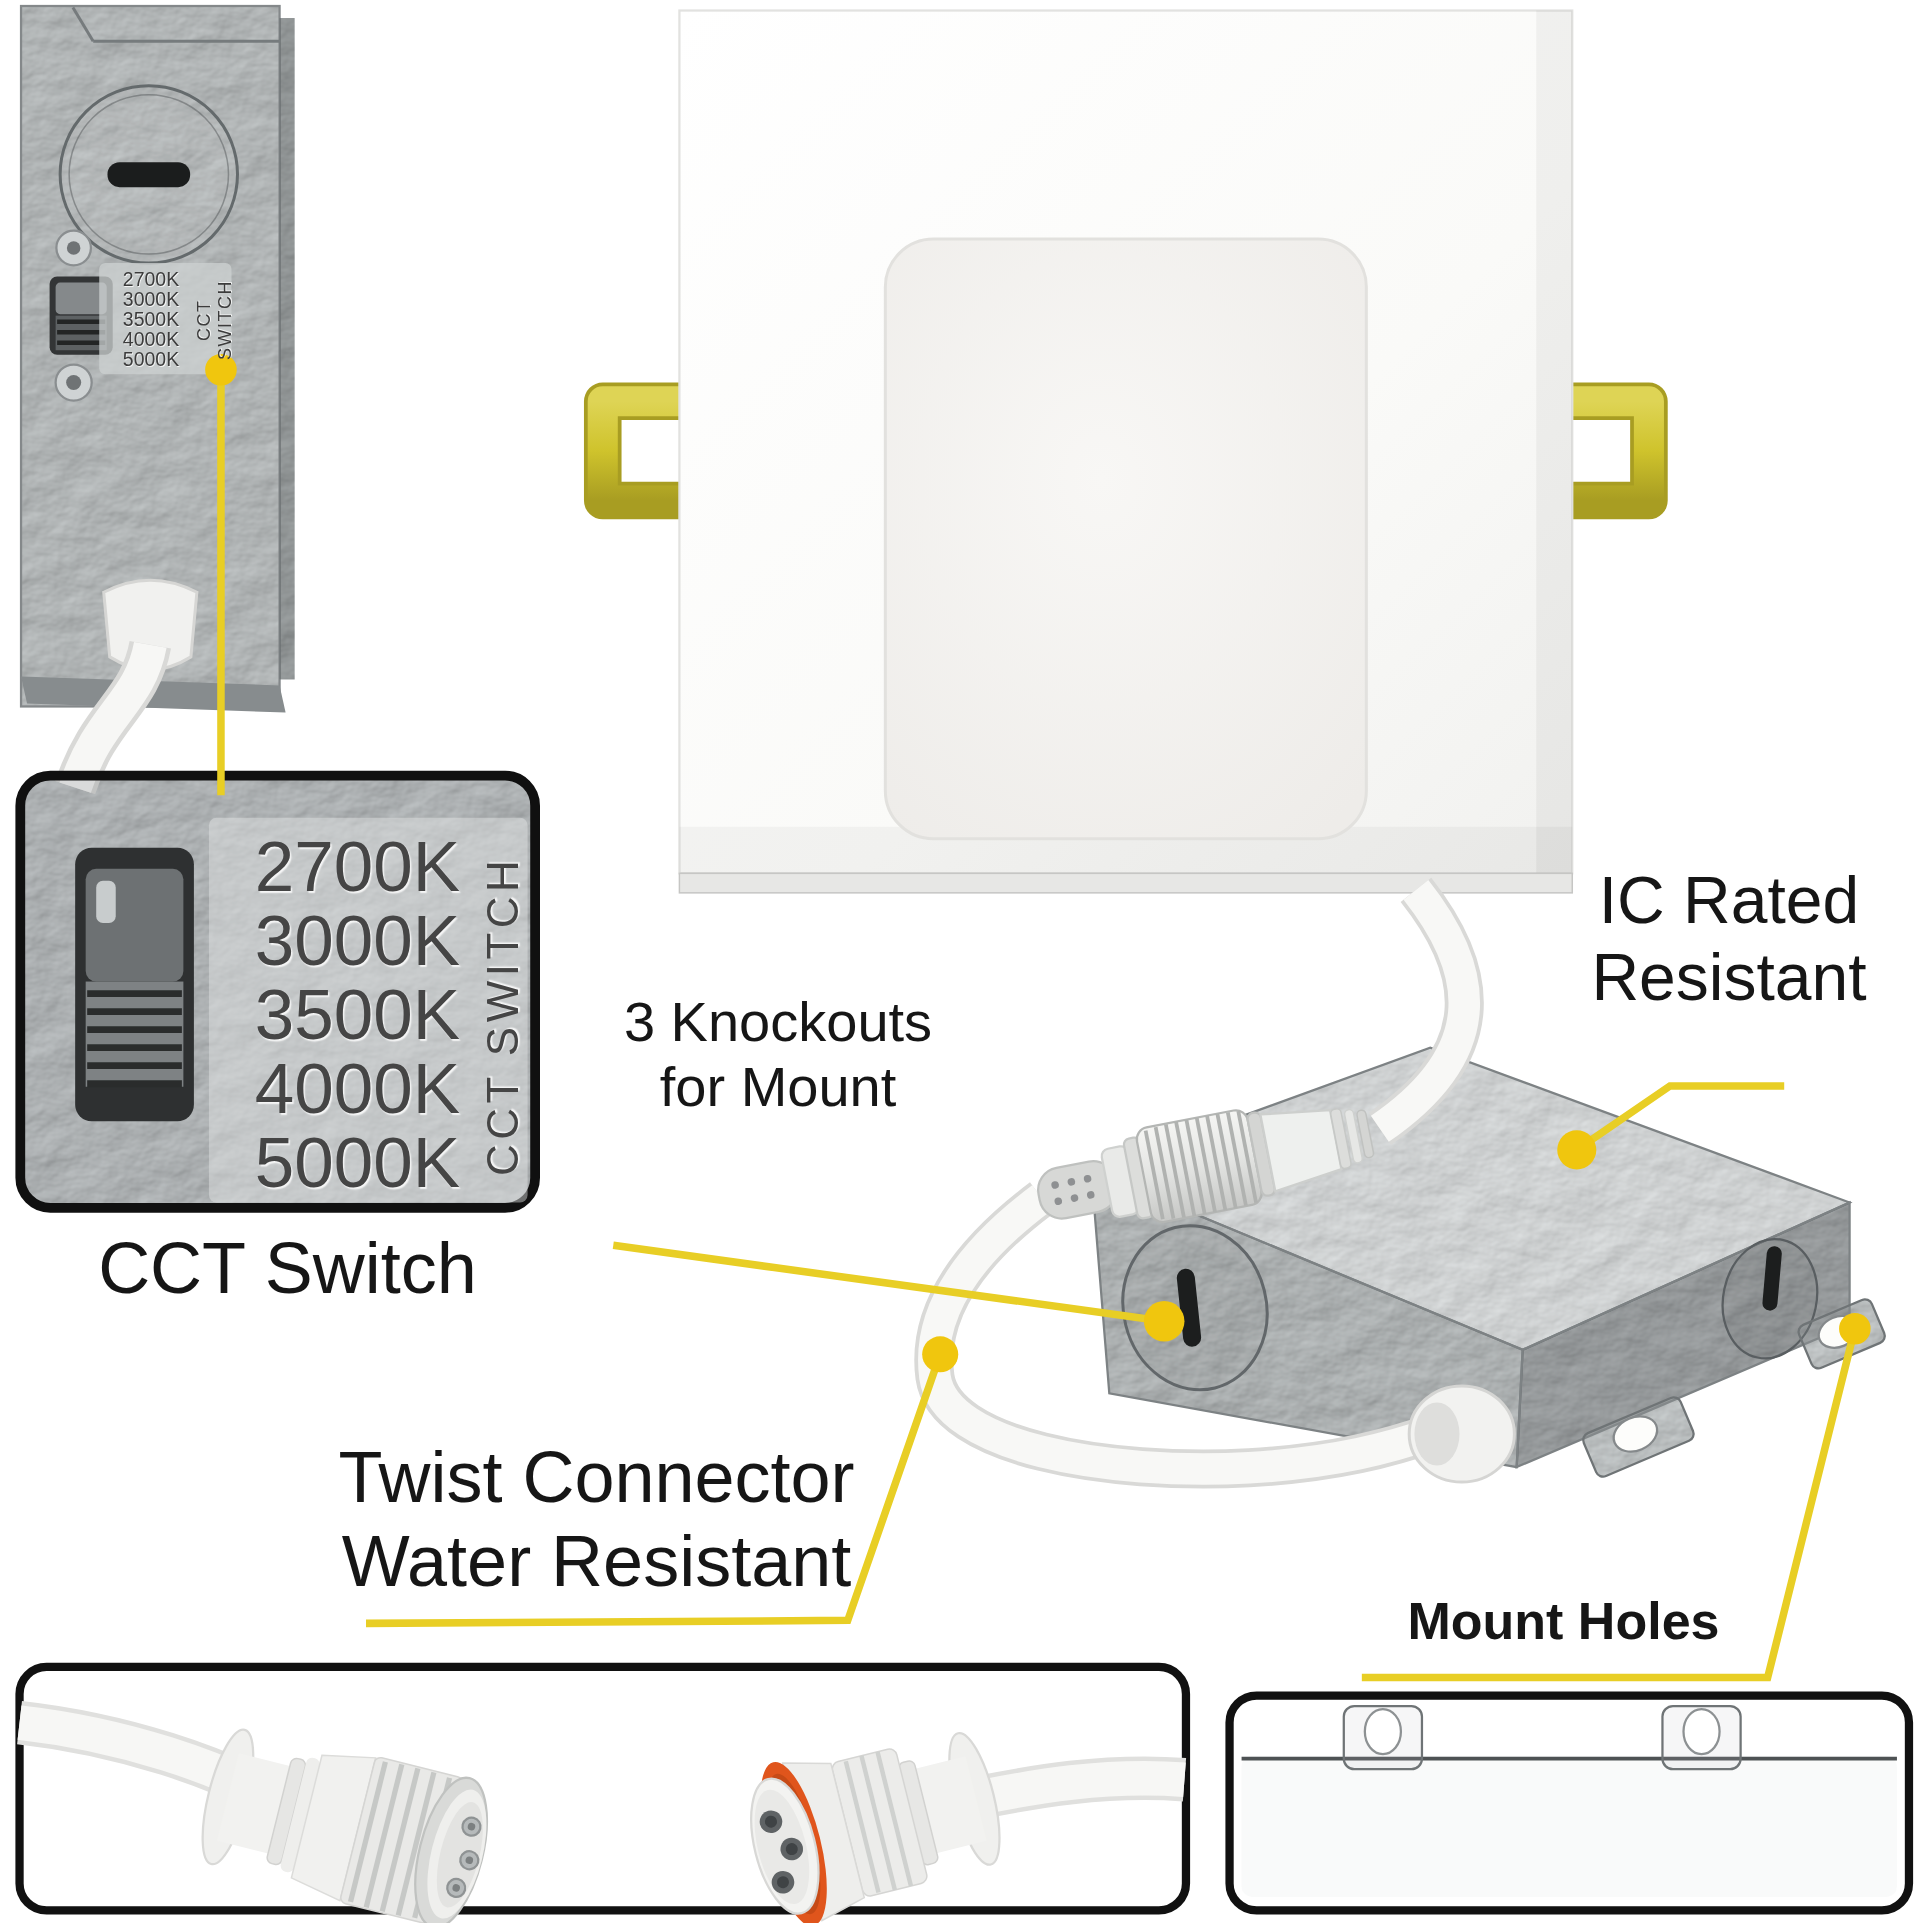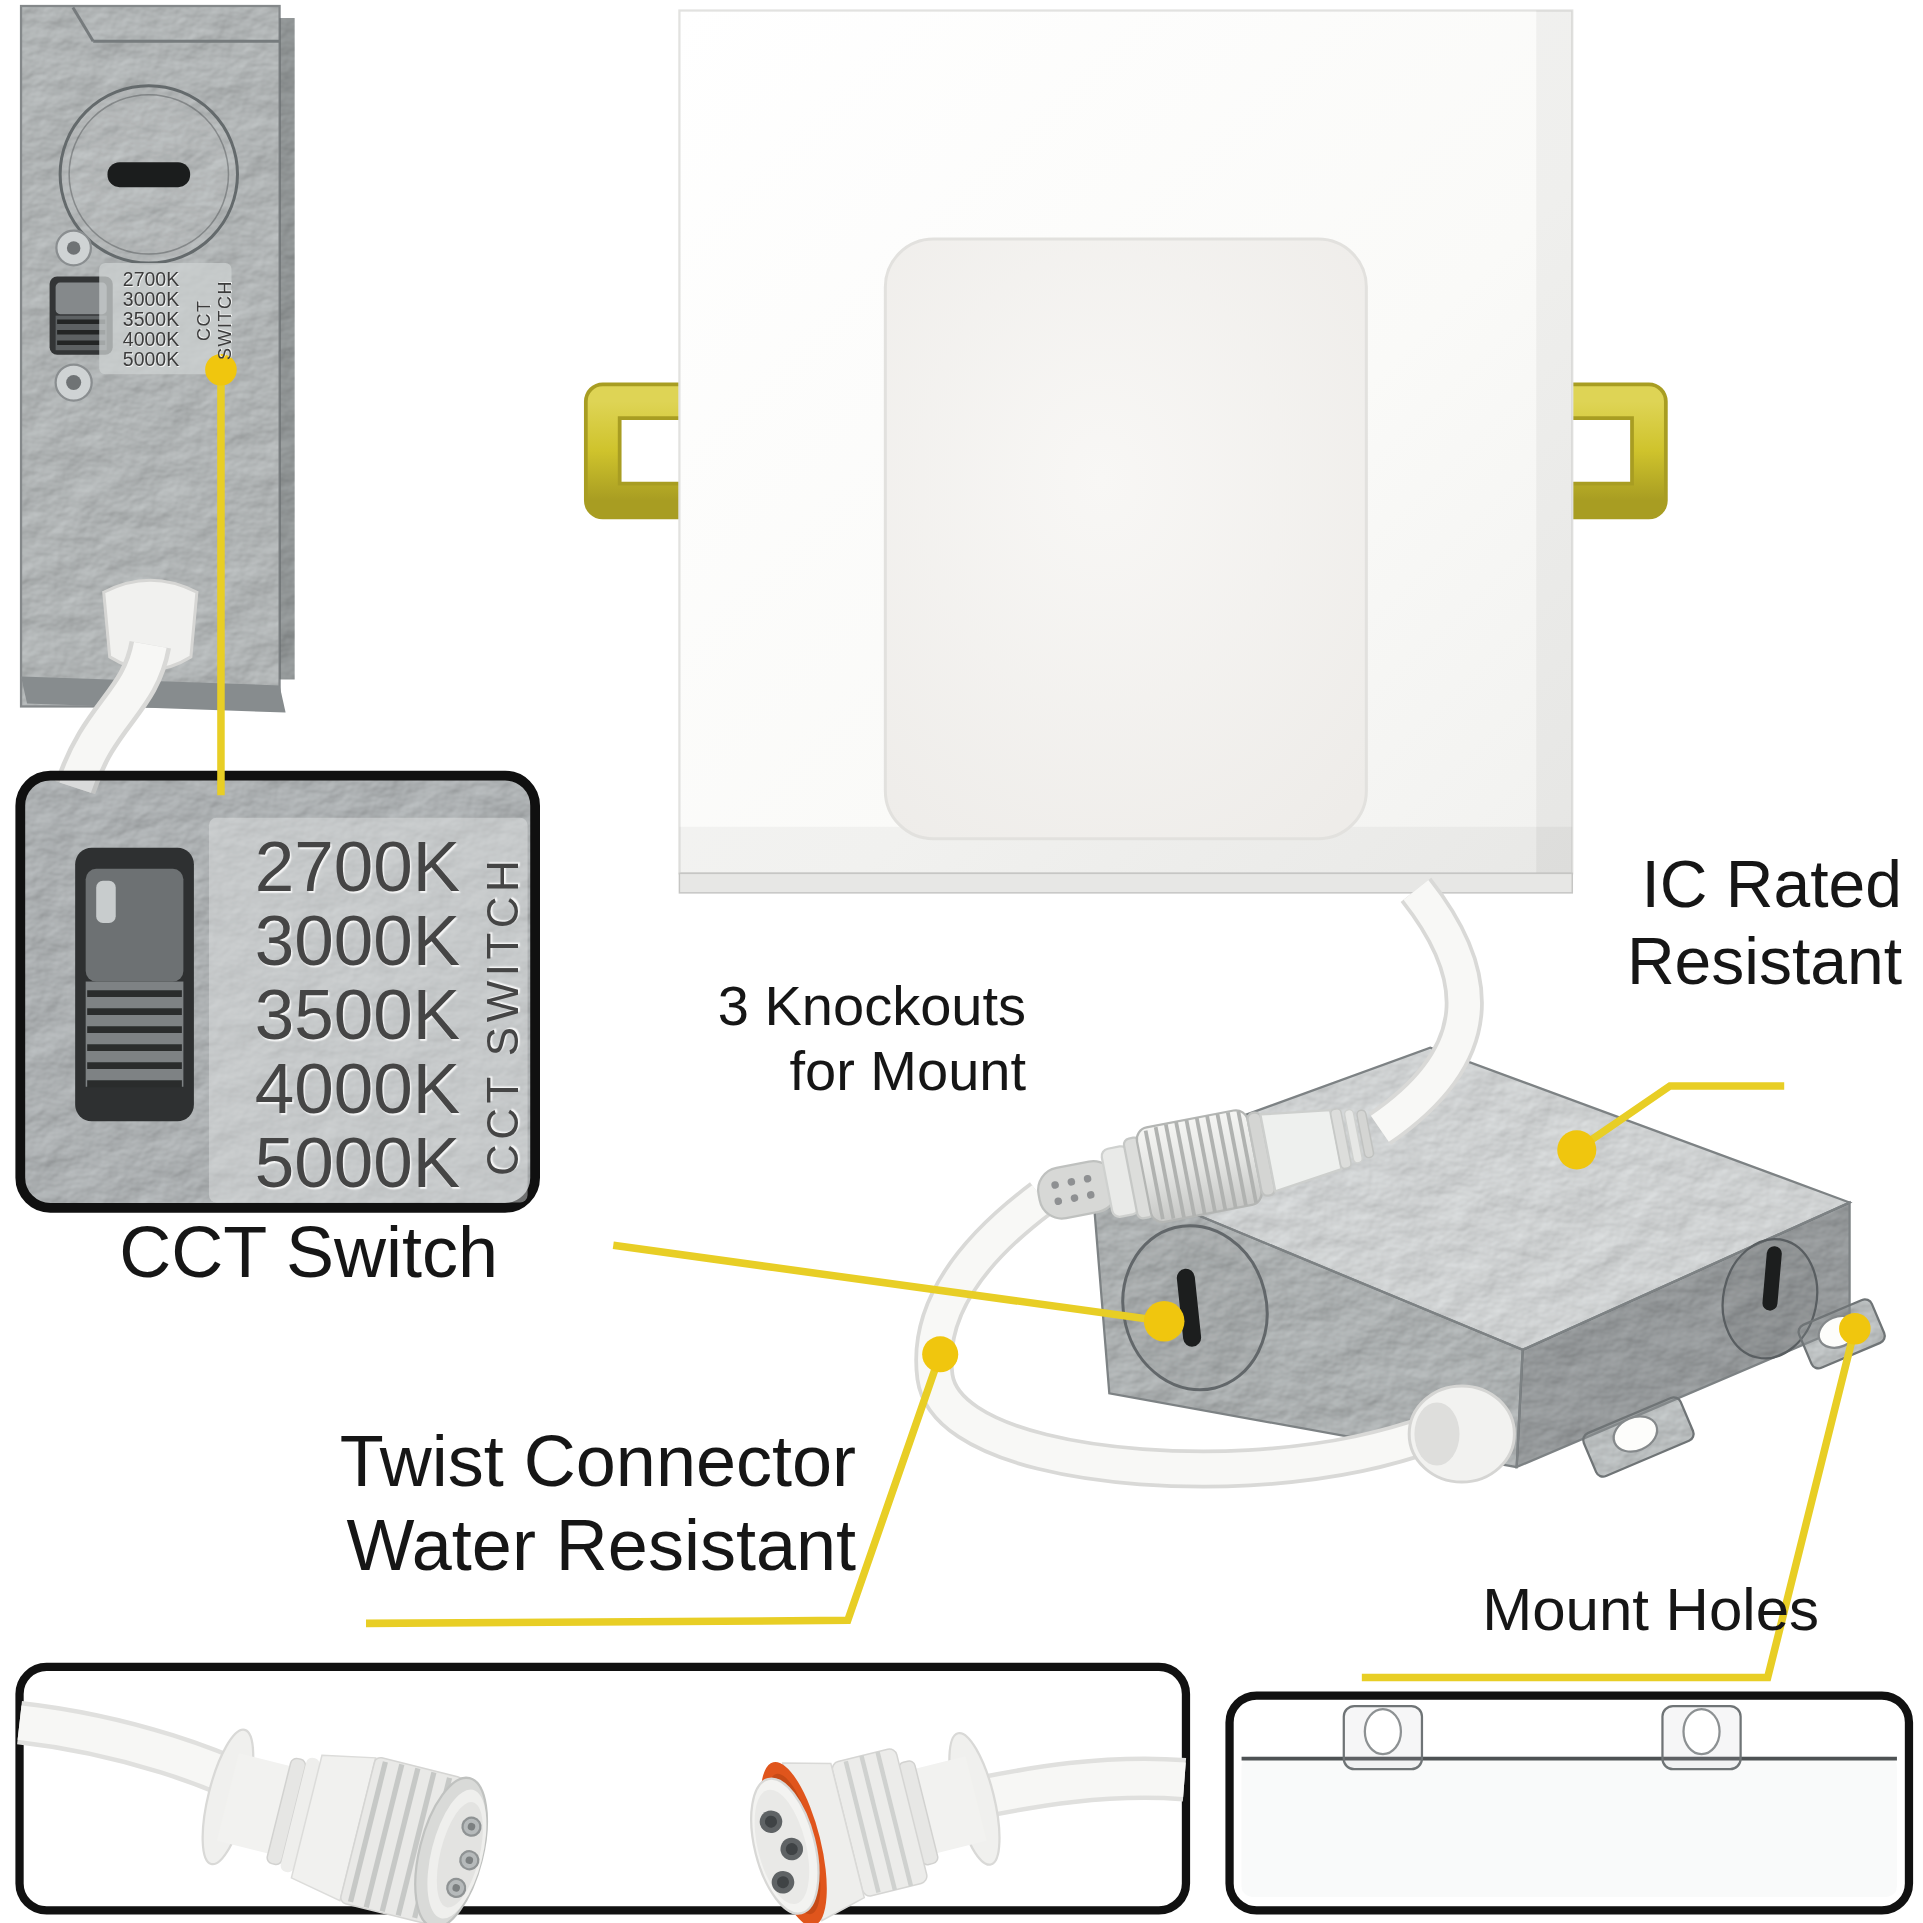--- a/index.html
+++ b/index.html
@@ -1,25 +1,25 @@
 <!DOCTYPE html>
 <html style="font-size:12px"><head>
 <meta charset="utf-8">
 <style>
   html,body{margin:0;padding:0;background:#ffffff;}
   #stage{position:relative;width:1924px;height:1924px;background:#ffffff;overflow:hidden;
          font-family:"Liberation Sans",sans-serif;}
   #art{position:absolute;left:0;top:0;z-index:1;}
-  .cap{position:absolute;z-index:2;text-align:right;color:#161616;line-height:1.16;
-       font-family:"Liberation Sans",sans-serif;}
+  .cap{position:absolute;z-index:2;text-align:center;color:#161616;line-height:1.16;
+       font-family:"Liberation Sans",sans-serif;margin-top:16px;}
   .cap .line{display:block;}
   #cap-knock{left:530px;top:974px;width:496px;font-size:56px;}
   #cap-ic{left:1556px;top:846px;width:346px;font-size:66px;}
   #cap-water{left:337px;top:1420px;width:519px;font-size:72px;}
-  #cap-mount{left:1308px;top:1575px;width:511px;font-size:60px;}
+  #cap-mount{left:1308px;top:1575px;width:511px;font-size:52px;font-weight:bold;}
   #cap-cct{left:77px;top:1211px;width:421px;font-size:72px;}
   
   .emboss{color:#454545;text-shadow:1.5px 2.3px 1.5px rgba(255,255,255,0.85);}
   #cct-zoom-rows{position:absolute;z-index:2;left:225px;top:831px;width:265px;height:367px;
        display:flex;flex-direction:column;justify-content:space-between;text-align:center;
        font-size:71px;line-height:1;}
   #cct-zoom-vert{position:absolute;z-index:2;left:478px;top:836px;height:359px;width:50px;
        writing-mode:vertical-rl;transform:rotate(180deg);font-size:44px;letter-spacing:4.5px;
        text-align:center;}
   #cct-side-rows{position:absolute;z-index:2;left:111px;top:270px;width:80px;height:99px;

